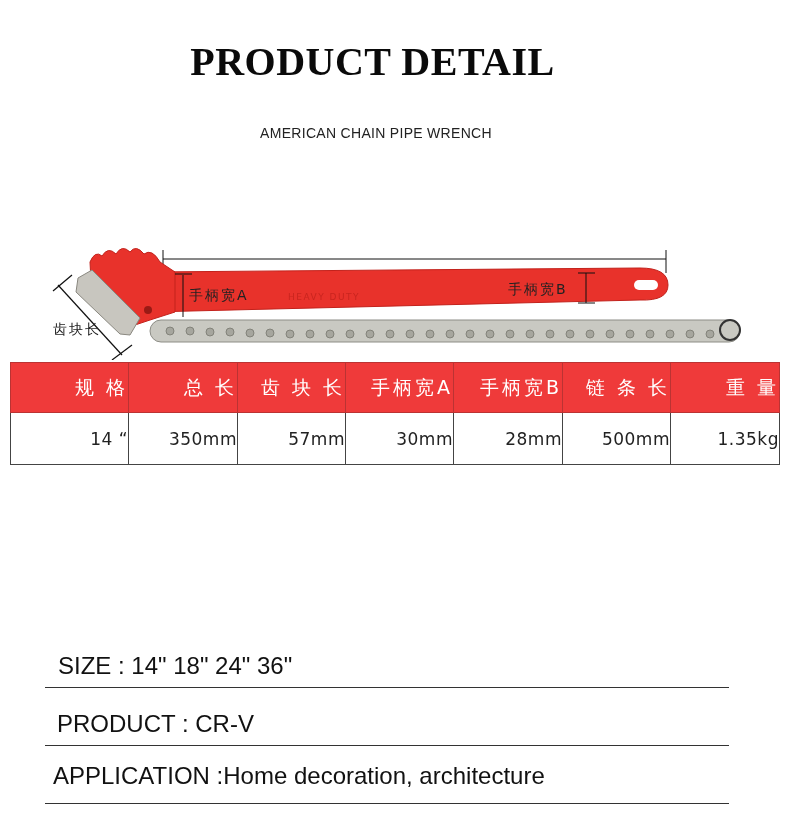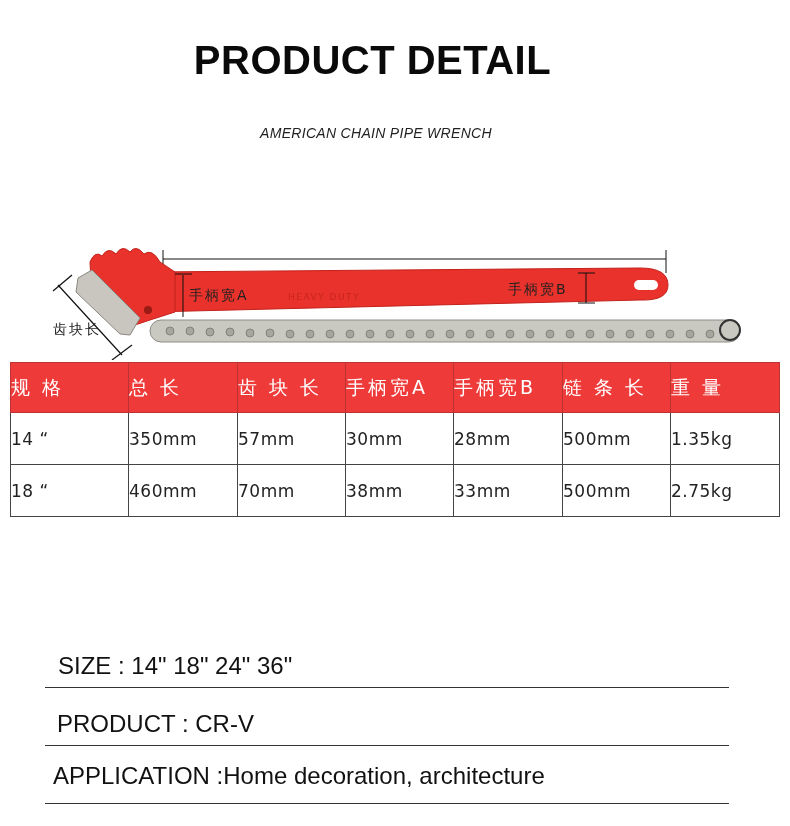--- a/index.html
+++ b/index.html
@@ -1,37 +1,37 @@
 <!DOCTYPE html>
 <html><head>
 <meta charset="utf-8">
 <style>
   * { margin: 0; padding: 0; box-sizing: border-box; }
   html, body { width: 790px; height: 826px; background: #ffffff; overflow: hidden; }
   body { position: relative; font-family: "DejaVu Sans", "Liberation Sans", sans-serif; color: #111; }
 
   .title {
     position: absolute; left: 0; top: 38px; width: 745px; text-align: center;
-    font-family: Liberation Sans, sans-serif; font-weight: bold; font-size: 40px; letter-spacing: 0.5px; color: #0a0a0a;
+    font-family: Liberation Serif, serif; font-weight: bold; font-size: 40px; letter-spacing: 0.5px; color: #0a0a0a;
   }
   .subtitle {
     position: absolute; left: 0; top: 125px; width: 752px; text-align: center;
-    font-family: "Liberation Sans", sans-serif; font-size: 14px; color: #222; letter-spacing: 0.3px; font-style: italic;
+    font-family: "Liberation Sans", sans-serif; font-size: 14px; color: #222; letter-spacing: 0.3px;
   }
 
   
   .product { position: absolute; left: 0; top: 235px; width: 790px; height: 125px; }
   .dim-text { position: absolute; font-size: 14px; color: #222; letter-spacing: 2px; }
 
   
   .spec-table {
     position: absolute; left: 10px; top: 362px; width: 769px;
     border-collapse: collapse; table-layout: fixed;
   }
-  .spec-table th, .spec-table td { border: 1.5px solid #444; text-align: left; }
+  .spec-table th, .spec-table td { border: 1.5px solid #444; text-align: right; }
   .spec-table th {
     background: #ef3a3a; color: #ffffff; height: 50px;
     font-family: "DejaVu Sans", sans-serif; font-weight: normal; font-size: 19px; letter-spacing: 3px;
     border-color: #b33;
   }
   .spec-table td {
     font-family: "DejaVu Sans", sans-serif; font-size: 17px; color: #222; letter-spacing: 0.5px; margin-left: 32px;
   }
   .spec-table tr.r1 td { height: 52px; }
   .spec-table tr.r2 td { height: 52px; }
@@ -141,29 +141,20 @@
   <tbody>
     <tr class="r1">
       <td>14 “</td>
       <td>350mm</td>
       <td>57mm</td>
       <td>30mm</td>
       <td>28mm</td>
       <td>500mm</td>
       <td>1.35kg</td>
     </tr>
-    <tr class="r2">
-      <td>18 “</td>
-      <td>460mm</td>
-      <td>70mm</td>
-      <td>38mm</td>
-      <td>33mm</td>
-      <td>500mm</td>
-      <td>2.75kg</td>
-    </tr>
   </tbody>
 </table>
 
 <div class="info-line" style="top:652px; height:36px; padding-left:13px;">
   <span>SIZE : 14" 18" 24" 36"</span>
 </div>
 <div class="info-line" style="top:710px; height:36px; padding-left:12px;">
   <span>PRODUCT  : CR-V</span>
 </div>
 <div class="info-line" style="top:762px; height:42px; padding-left:8px;">

